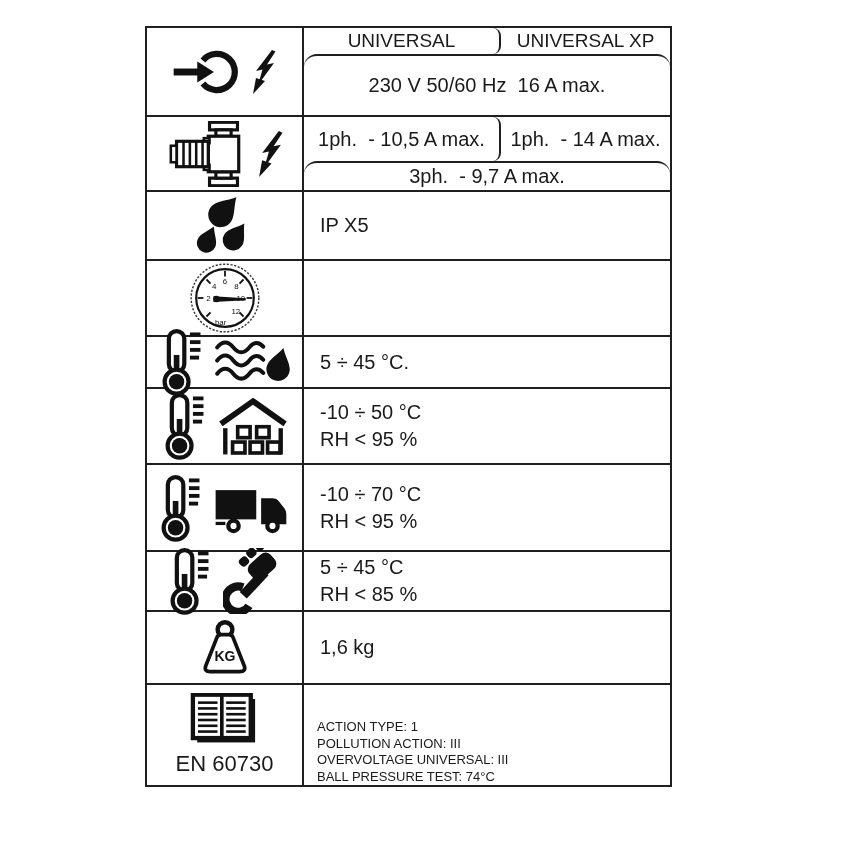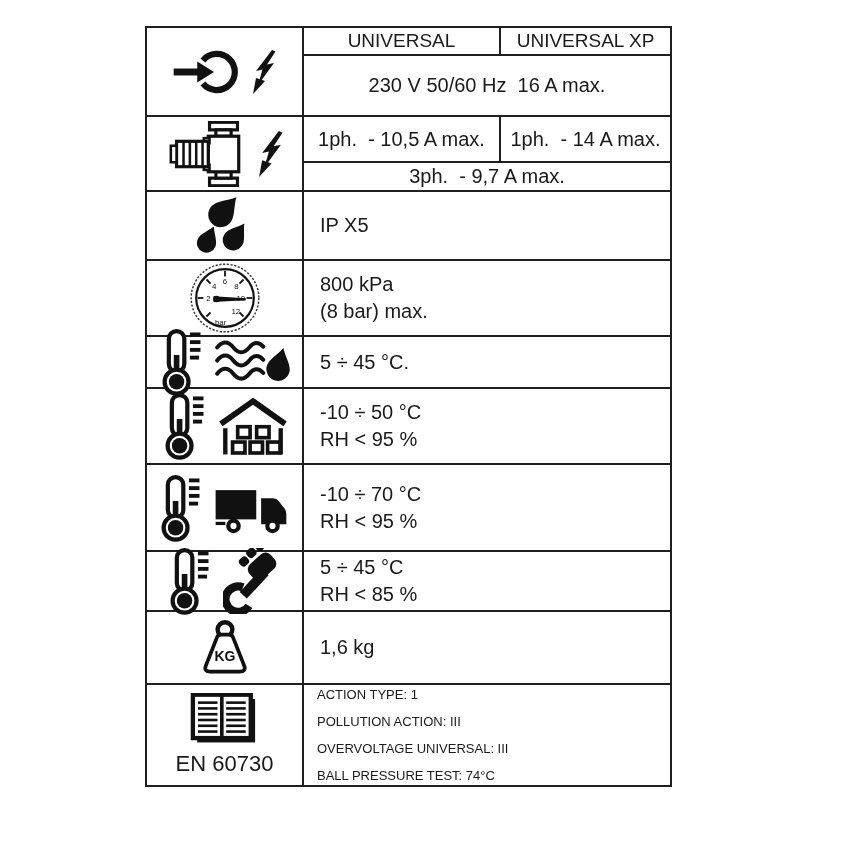--- a/index.html
+++ b/index.html
@@ -18,28 +18,28 @@
   }
   .row{display:flex;box-sizing:border-box;}
   .row + .row{border-top:2px solid var(--bc);}
   .icon-cell{
     width:157px;box-sizing:border-box;border-right:2px solid var(--bc);
     display:flex;align-items:center;justify-content:center;gap:11px;
     flex-shrink:0;
   }
   .content{flex:1;display:flex;flex-direction:column;box-sizing:border-box;min-width:0;}
   .subrow{display:flex;box-sizing:border-box;}
-  .subrow + .subrow{border-top:2px solid var(--bc);}
+  .subrow + .subrow{border-top:2px solid var(--bc);border-radius:13px;}
   .cell{
     display:flex;flex-direction:column;justify-content:center;
     box-sizing:border-box;white-space:pre-wrap;
   }
   .cell.center{align-items:center;text-align:center;}
   .cell.left{align-items:flex-start;padding-left:16px;}
-  .split-l{width:197px;border-right:2px solid var(--bc);flex-shrink:0;}
+  .split-l{width:197px;border-right:2px solid var(--bc);flex-shrink:0;border-radius:8px;}
   .split-r{flex:1;}
   .hdr-txt{font-size:19px;}
   .val{font-size:20px;line-height:27px;}
   .small-print{font-size:13px;line-height:16.5px;white-space:pre-wrap;}
   .en-label{font-size:22px;margin-top:4px;}
   .stack{display:flex;flex-direction:column;align-items:center;justify-content:center;}
   svg{display:block;}
   svg text{font-family:"Liberation Sans", sans-serif;fill:var(--ic);}
   .flex1{flex:1;}
 </style>
@@ -151,26 +151,20 @@
         <text x="35" y="37" font-size="11" text-anchor="middle">4</text>
         <text x="50" y="31" font-size="11" text-anchor="middle">6</text>
         <text x="66" y="37" font-size="11" text-anchor="middle">8</text>
         <text x="72" y="54" font-size="11" text-anchor="middle">10</text>
         <text x="65" y="72" font-size="11" text-anchor="middle">12</text>
         <text x="44" y="87" font-size="11" text-anchor="middle">bar</text>
         <circle cx="38" cy="51.5" r="4.5" fill="#111"></circle>
         <polygon points="34,47.5 34,55.5 79,53 79,50.5" fill="#111"></polygon>
       </svg>
     </div>
-    <div class="content">
-      <div class="cell left flex1 val">
-        <div>800 kPa</div>
-        <div>(8 bar) max.</div>
-      </div>
-    </div>
   </div>
 
   <div class="row" style="height:52px">
     <div class="icon-cell">
       <svg width="45" height="70" viewBox="0 0 64 96">
           <use href="#thermo"></use>
         </svg>
       <svg width="76" height="50" viewBox="0 0 104 68">
         <g fill="none" stroke="#111" stroke-width="5.5" stroke-linecap="round">
           <path d="M3,14 c7,-9 15,-9 22,0 c7,9 15,9 22,0 c6,-8 13,-8 19,-1"></path>
@@ -288,21 +282,21 @@
             <line x1="11" y1="45" x2="38" y2="45"></line>
               <line x1="50" y1="45" x2="77" y2="45"></line>
             <line x1="11" y1="53" x2="38" y2="53"></line>
               <line x1="50" y1="53" x2="77" y2="53"></line>
           </g>
         </svg>
         <div class="en-label">EN 60730</div>
       </div>
     </div>
     <div class="content">
-      <div class="cell left flex1" style="padding-left:13px;justify-content:space-between;padding-top:2px">
+      <div class="cell left flex1" style="padding-left:13px;justify-content:flex-end;padding-top:2px">
         <div class="small-print">ACTION TYPE: 1</div>
         <div class="small-print">POLLUTION ACTION: III</div>
         <div class="small-print">OVERVOLTAGE UNIVERSAL: III</div>
         <div class="small-print">BALL PRESSURE TEST: 74°C</div>
       </div>
     </div>
   </div>
 
 </div>
 

